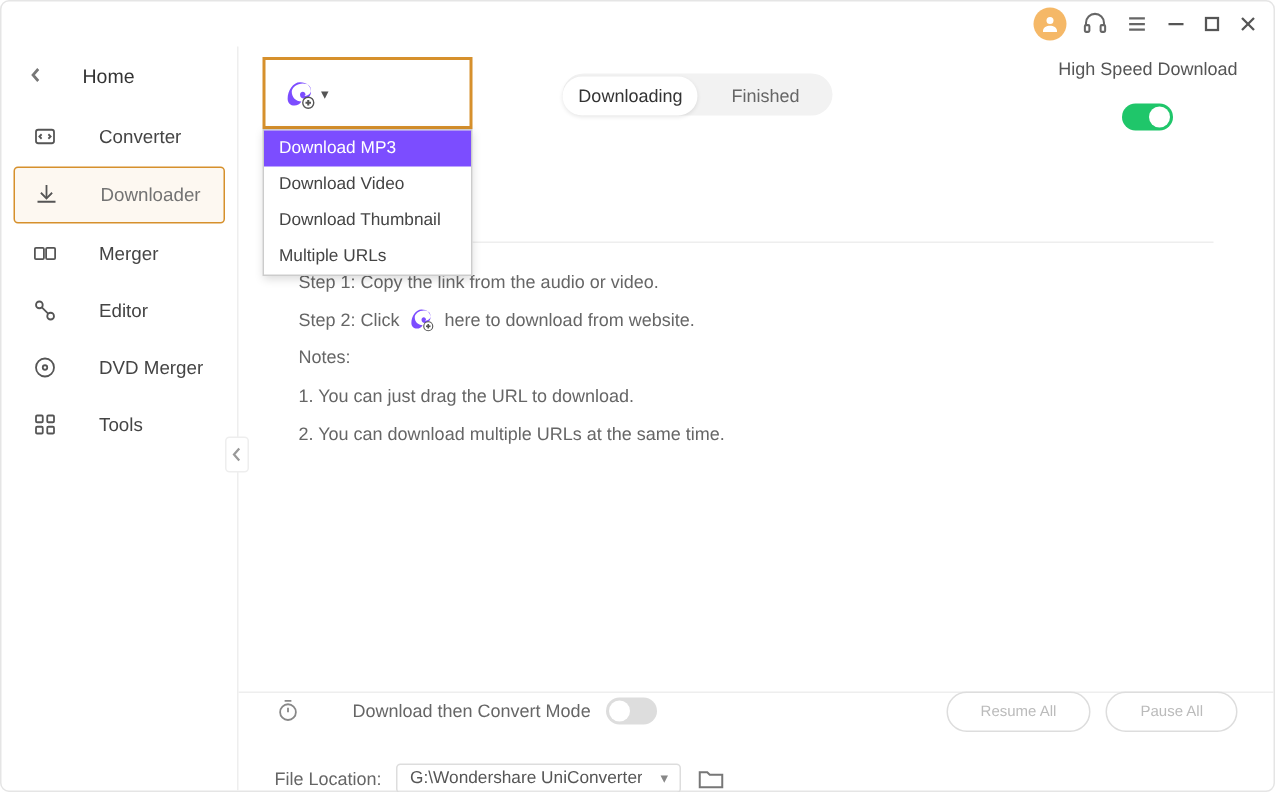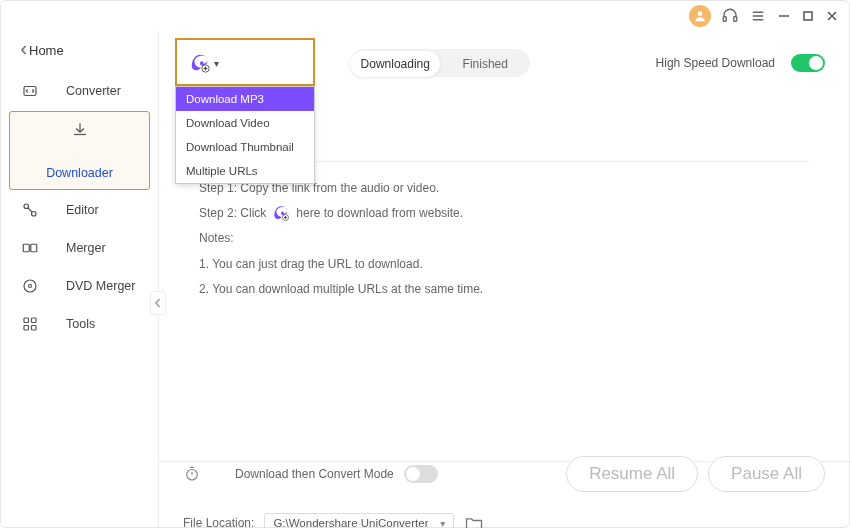--- a/index.html
+++ b/index.html
@@ -5,40 +5,40 @@
 * { box-sizing: border-box; margin: 0; padding: 0; font-family: -apple-system, BlinkMacSystemFont, "Segoe UI", Arial, sans-serif; }
 body { width: 850px; height: 528px; background: #fff; overflow: hidden; position: relative; }
 .window { width: 850px; height: 528px; background: #fff; display: flex; flex-direction: column; border: 1px solid #e5e5e5; border-radius: 6px; }
 .titlebar { height: 30px; display: flex; justify-content: flex-end; align-items: center; padding: 0 10px; gap: 10px; }
 .titlebar .tb-user { width: 22px; height: 22px; border-radius: 50%; background: #f5b867; display: flex; align-items: center; justify-content: center; }
 .titlebar .tb-user svg { width: 14px; height: 14px; }
 .titlebar .tb-icon { width: 18px; height: 18px; color: #666; display: flex; align-items: center; justify-content: center; cursor: pointer; }
 .titlebar .win-btn { width: 14px; height: 14px; display: flex; align-items: center; justify-content: center; color: #555; cursor: pointer; }
 .body { flex: 1; display: flex; min-height: 0; }
 .sidebar { width: 158px; border-right: 1px solid #eee; display: flex; flex-direction: column; padding-top: 6px; position: relative; }
-.sidebar-home { display: flex; align-items: center; gap: 0; padding: 6px 18px 14px 18px; font-size: 13px; color: #333; cursor: pointer; }
+.sidebar-home { display: flex; align-items: center; gap: 26px; padding: 6px 18px 14px 18px; font-size: 13px; color: #333; cursor: pointer; }
 .sidebar-home .chev { color: #777; }
 .side-item { display: flex; align-items: center; gap: 27px; padding: 9px 12px; margin: 1px 8px; font-size: 12.5px; color: #444; cursor: pointer; border-radius: 3px; }
-.side-item.active { background: #fdf8f1; border: 1.5px solid #d6902c; color: #1d4ed8; font-weight: 500; flex-direction: column; }
+.side-item.active { background: #fdf8f1; border: 1.5px solid #d6902c; color: #737373; font-weight: 500; }
 .side-icon { width: 18px; height: 18px; color: #555; display: flex; align-items: center; justify-content: center; flex-shrink: 0; }
 .side-collapse { position: absolute; right: -8px; top: 260px; width: 16px; height: 24px; background: #fff; border: 1px solid #eee; border-radius: 3px; display: flex; align-items: center; justify-content: center; color: #999; cursor: pointer; font-size: 11px; }
 .main { flex: 1; display: flex; flex-direction: column; min-width: 0; }
 .topbar { height: 64px; display: flex; align-items: center; padding: 0 24px; gap: 20px; justify-content: space-between; position: relative; }
 .add-btn-wrap { position: relative; }
 .add-btn { width: 42px; height: 30px; display: flex; align-items: center; justify-content: center; gap: 3px; cursor: pointer; }
 .add-btn .logo { width: 22px; height: 22px; }
 .add-btn .dd { font-size: 10px; color: #555; }
 .add-highlight { position: absolute; left: -8px; top: -10px; width: 140px; height: 48px; border: 2px solid #d6902c; pointer-events: none; }
 .dropdown { position: absolute; left: -8px; top: 38px; width: 140px; background: #fff; border: 1px solid #ccc; box-shadow: 0 2px 6px rgba(0,0,0,0.15); z-index: 10; }
 .dd-item { padding: 6px 10px; font-size: 11.5px; color: #444; cursor: pointer; }
 .dd-item.sel { background: #7c4dff; color: #fff; }
 .tabs { display: flex; background: #f2f2f2; border-radius: 16px; height: 28px; align-items: flex-end; }
 .tab { width: 90px; text-align: center; font-size: 12px; color: #666; padding: 6px 0; border-radius: 16px; cursor: pointer; }
 .tab.active { background: #fff; color: #333; box-shadow: 0 1px 3px rgba(0,0,0,0.1); }
-.hsd { display: flex; align-items: center; gap: 16px; font-size: 12px; color: #555; }
+.hsd { display: flex; align-items: center; gap: 16px; font-size: 12px; color: #555; flex-direction: column; }
 .toggle { width: 34px; height: 18px; background: #1fc66a; border-radius: 9px; position: relative; cursor: pointer; }
 .toggle::after { content: ""; position: absolute; right: 2px; top: 2px; width: 14px; height: 14px; background: #fff; border-radius: 50%; }
 
 .content { flex: 1; display: flex; flex-direction: column; align-items: center; padding: 40px 40px 10px 40px; min-height: 0; }
 .hero { margin-top: 40px; display: flex; flex-direction: column; align-items: center; }
 .folder-illus { position: relative; width: 120px; height: 80px; display: flex; align-items: center; justify-content: center; }
 .folder-back { position: absolute; left: 50%; top: 50%; transform: translate(-50%,-50%) rotate(-14deg); width: 62px; height: 48px; background: #eee; border-radius: 6px; opacity: 0.8; }
 .folder-back2 { position: absolute; left: 50%; top: 50%; transform: translate(-50%,-50%) rotate(12deg); width: 62px; height: 48px; background: #eee; border-radius: 6px; opacity: 0.8; }
 .folder-front { position: relative; width: 64px; height: 50px; background: linear-gradient(135deg,#a880ff,#8b5cff); border-radius: 6px; display: flex; align-items: center; justify-content: center; }
 .folder-tab { position: absolute; top: -7px; left: 6px; width: 22px; height: 10px; background: #a880ff; border-radius: 3px 3px 0 0; }
@@ -49,21 +49,21 @@
 .steps .small-logo { width: 18px; height: 18px; display: inline-flex; align-items: center; justify-content: center; }
 
 .footer { height: 66px; border-top: 1px solid #eee; display: flex; flex-direction: column; justify-content: center; padding: 6px 24px; gap: 21px; font-size: 12px; color: #666; }
 .footer-row1 { display: flex; align-items: center; gap: 10px; }
 .footer-row2 { display: flex; align-items: center; gap: 10px; }
 .toggle-off { width: 34px; height: 18px; background: #ddd; border-radius: 9px; position: relative; cursor: pointer; }
 .toggle-off::after { content: ""; position: absolute; left: 2px; top: 2px; width: 14px; height: 14px; background: #fff; border-radius: 50%; }
 .path-select { display: flex; align-items: center; border: 1px solid #ddd; border-radius: 3px; padding: 3px 8px; font-size: 11.5px; color: #555; min-width: 190px; justify-content: space-between; cursor: pointer; }
 .folder-btn { width: 20px; height: 18px; color: #777; cursor: pointer; display: flex; align-items: center; justify-content: center; }
 .spacer { flex: 1; }
-.pill-btn { padding: 7px 22px; border: 1px solid #ddd; border-radius: 18px; color: #bbb; font-size: 17px; cursor: default; background: #fff; }
+.pill-btn { padding: 7px 22px; border: 1px solid #ddd; border-radius: 18px; color: #bbb; font-size: 10px; cursor: default; background: #fff; }
 .timer-icon { width: 18px; height: 18px; color: #888; display: flex; align-items: center; justify-content: center; }
 </style>
 </head>
 <body>
 
 <div class="window">
 
   <div class="titlebar">
     <div class="tb-user">
       <svg viewBox="0 0 24 24" fill="#fff">
@@ -133,36 +133,36 @@
               <path d="M4 18h16"></path>
             </svg>
         </span>
         <span>Downloader</span>
       </div>
 
 
       <div class="side-item">
         <span class="side-icon">
           <svg viewBox="0 0 24 24" fill="none" stroke="currentColor" stroke-width="1.6">
+              <rect x="3" y="7" width="8" height="10" rx="1"></rect>
+              <rect x="13" y="7" width="8" height="10" rx="1"></rect>
+            </svg>
+        </span>
+        <span>Merger</span>
+      </div>
+
+      <div class="side-item">
+        <span class="side-icon">
+          <svg viewBox="0 0 24 24" fill="none" stroke="currentColor" stroke-width="1.6">
               <circle cx="7" cy="7" r="3"></circle>
               <circle cx="17" cy="17" r="3"></circle>
               <line x1="9" y1="9" x2="15" y2="15"></line>
             </svg>
         </span>
         <span>Editor</span>
-      </div>
-
-      <div class="side-item">
-        <span class="side-icon">
-          <svg viewBox="0 0 24 24" fill="none" stroke="currentColor" stroke-width="1.6">
-              <rect x="3" y="7" width="8" height="10" rx="1"></rect>
-              <rect x="13" y="7" width="8" height="10" rx="1"></rect>
-            </svg>
-        </span>
-        <span>Merger</span>
       </div>
 
 
       <div class="side-item">
         <span class="side-icon">
           <svg viewBox="0 0 24 24" fill="none" stroke="currentColor" stroke-width="1.6">
               <circle cx="12" cy="12" r="8"></circle>
               <circle cx="12" cy="12" r="2"></circle>
             </svg>
         </span>

